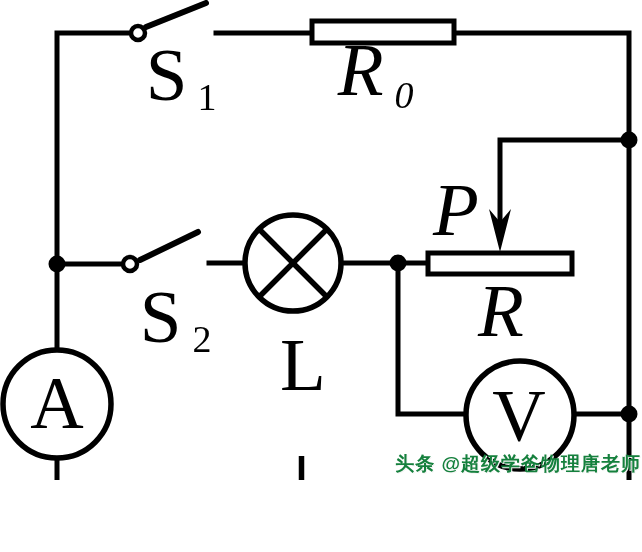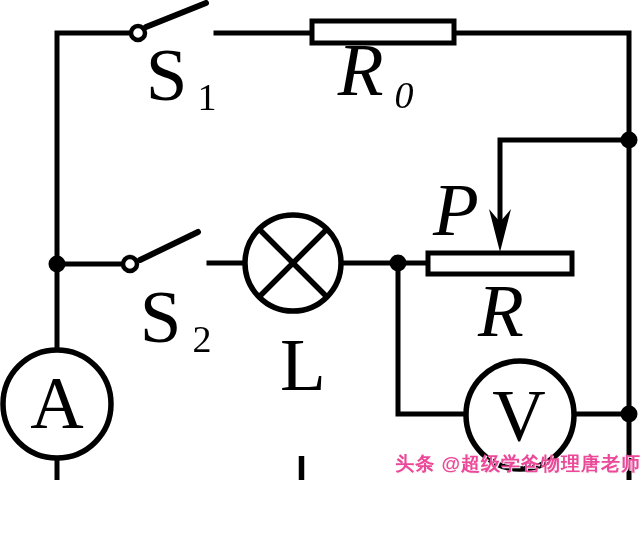--- a/index.html
+++ b/index.html
@@ -19,21 +19,21 @@
   .dot    { fill:#000; stroke:none; }
   .arrowhead { fill:#000; stroke:none; }
   .lbl  { font-family:"Liberation Serif", serif; font-size:75px; fill:#000; }
   .ital { font-style:italic; }
   .sub  { font-size:38px; }
   .meter-lbl { font-family:"Liberation Serif", serif; font-size:74px; fill:#000; }
   .watermark {
     position:absolute; right:1px; bottom:3px;
     font-family:"Liberation Sans", sans-serif;
     font-size:19px; font-weight:bold; letter-spacing:1px;
-    color:#ec4899; text-shadow:1px 1px 0 #f4f4f4;
+    color:#15803d; text-shadow:1px 1px 0 #f4f4f4;
     white-space:nowrap;
   }
 </style>
 </head>
 <body>
 
 <div class="stage">
   <svg class="circuit" width="642" height="552" viewBox="0 0 642 552" xmlns="http://www.w3.org/2000/svg">
 
     <g>

